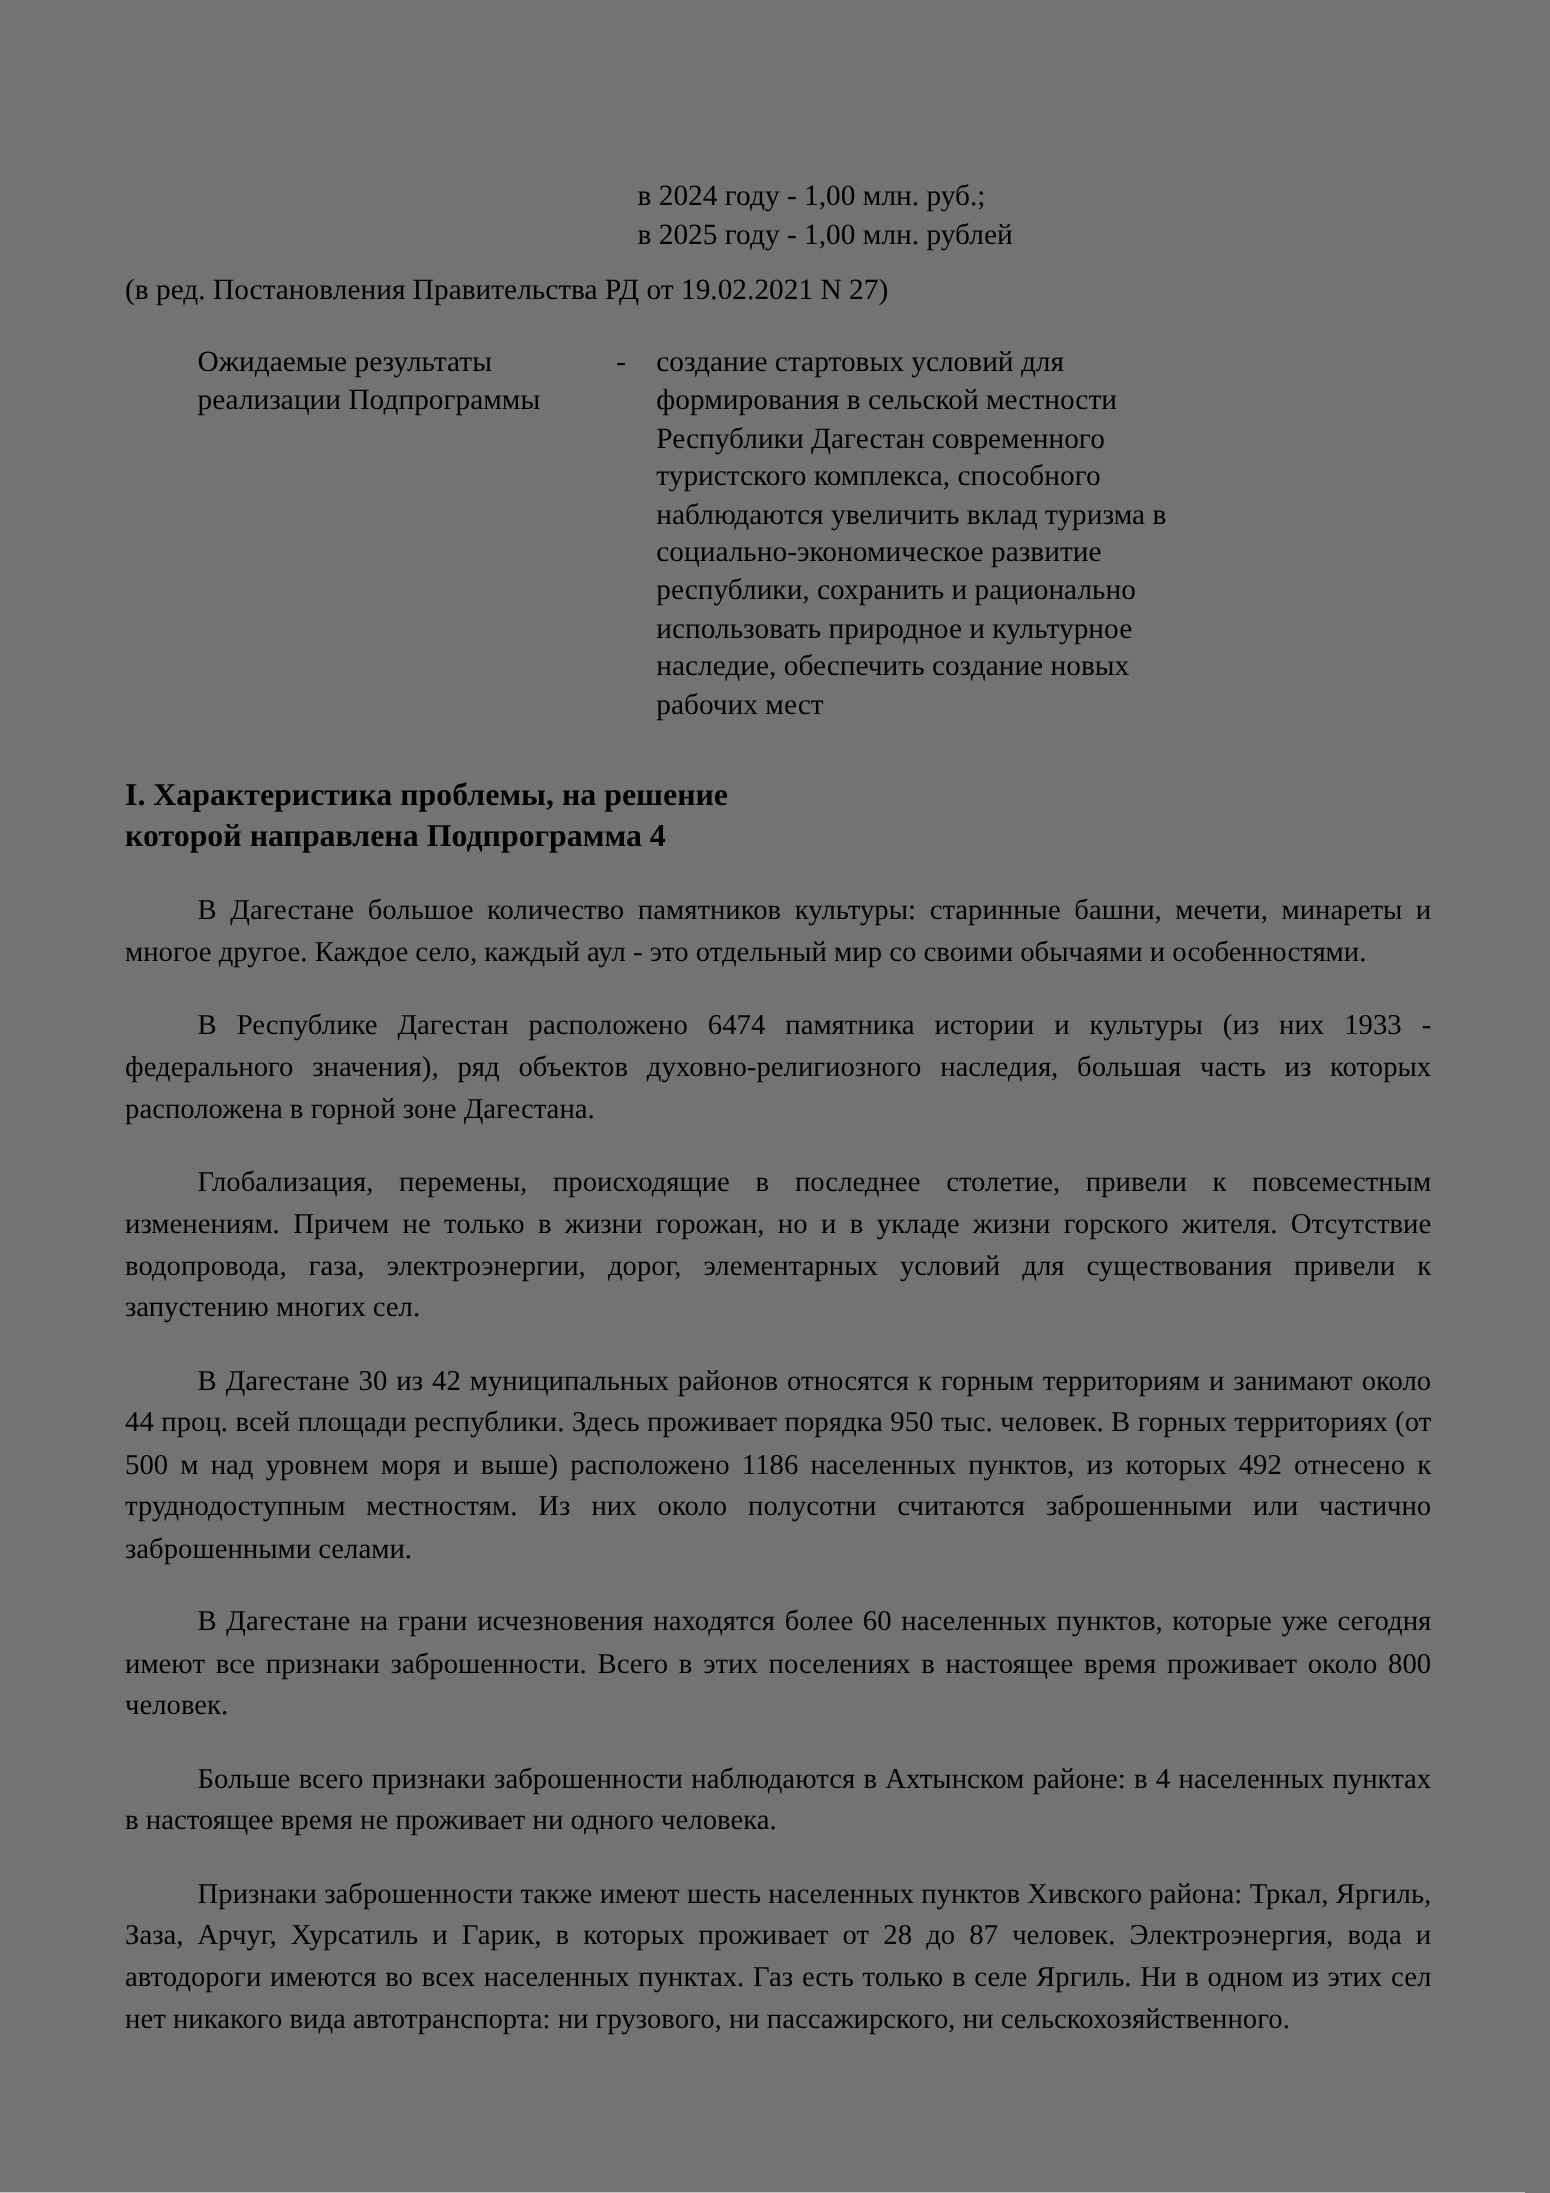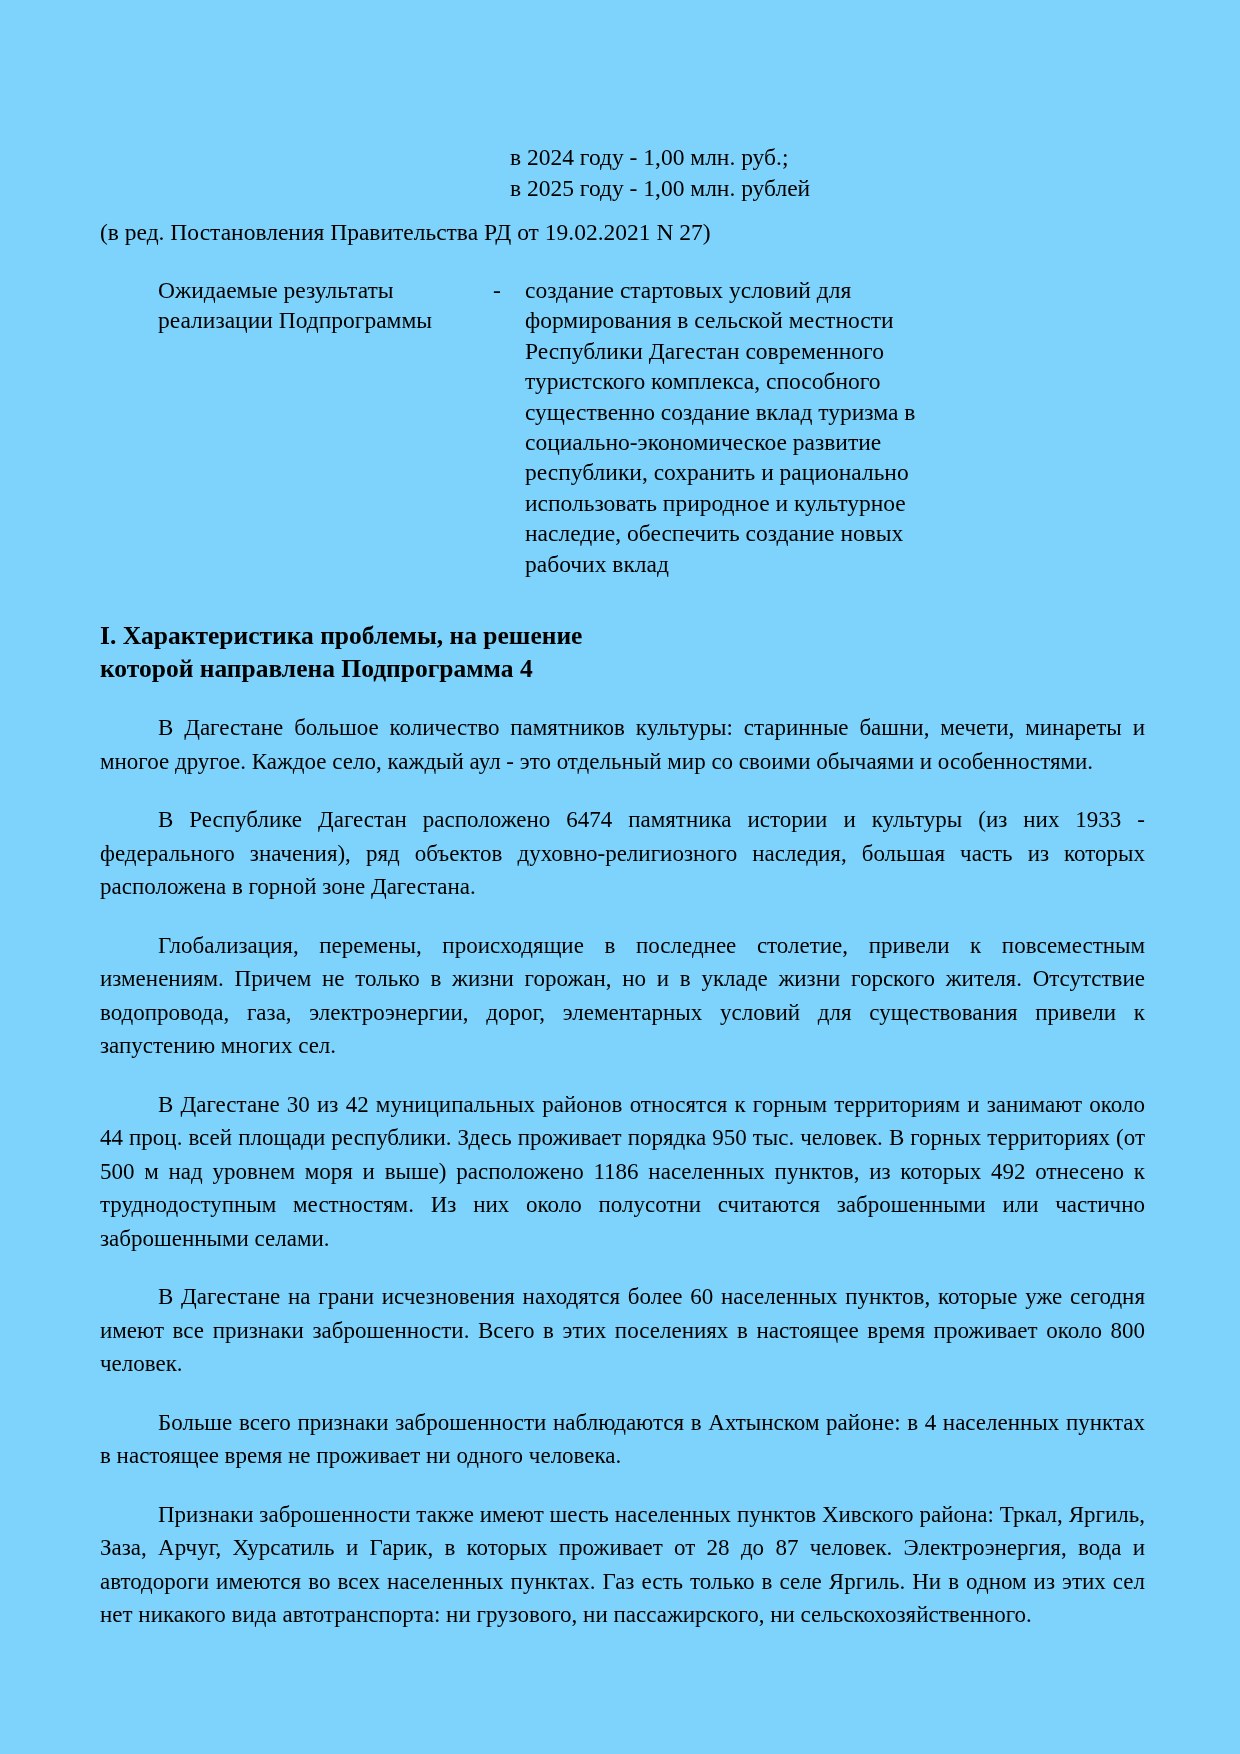--- a/index.html
+++ b/index.html
@@ -8,21 +8,21 @@
     background: #ffffff;
   }
   body {
     font-family: "Liberation Serif", "DejaVu Serif", serif;
     color: #000000;
   }
   .page {
     position: relative;
     width: 1240px;
     height: 1754px;
-    background: #7dd3fc;
+    background: #737373;
     box-sizing: border-box;
     padding: 142px 95px 60px 100px;
     overflow: hidden;
   }
 
   
   .funding-block {
     margin: 0 0 0 0;
     padding-left: 410px;
   }
@@ -107,26 +107,26 @@
       <td class="req-label">
         <div>Ожидаемые результаты</div>
         <div>реализации Подпрограммы</div>
       </td>
       <td class="req-dash">-</td>
       <td class="req-value">
         <div>создание стартовых условий для</div>
         <div>формирования в сельской местности</div>
         <div>Республики Дагестан современного</div>
         <div>туристского комплекса, способного</div>
-        <div>существенно создание вклад туризма в</div>
+        <div>наблюдаются увеличить вклад туризма в</div>
         <div>социально-экономическое развитие</div>
         <div>республики, сохранить и рационально</div>
         <div>использовать природное и культурное</div>
         <div>наследие, обеспечить создание новых</div>
-        <div>рабочих вклад</div>
+        <div>рабочих мест</div>
       </td>
     </tr>
   </tbody>
     </table>
 
   <div class="section-heading">
     <span class="hl">I. Характеристика проблемы, на решение</span>
     <span class="hl">которой направлена Подпрограмма 4</span>
   </div>
 

